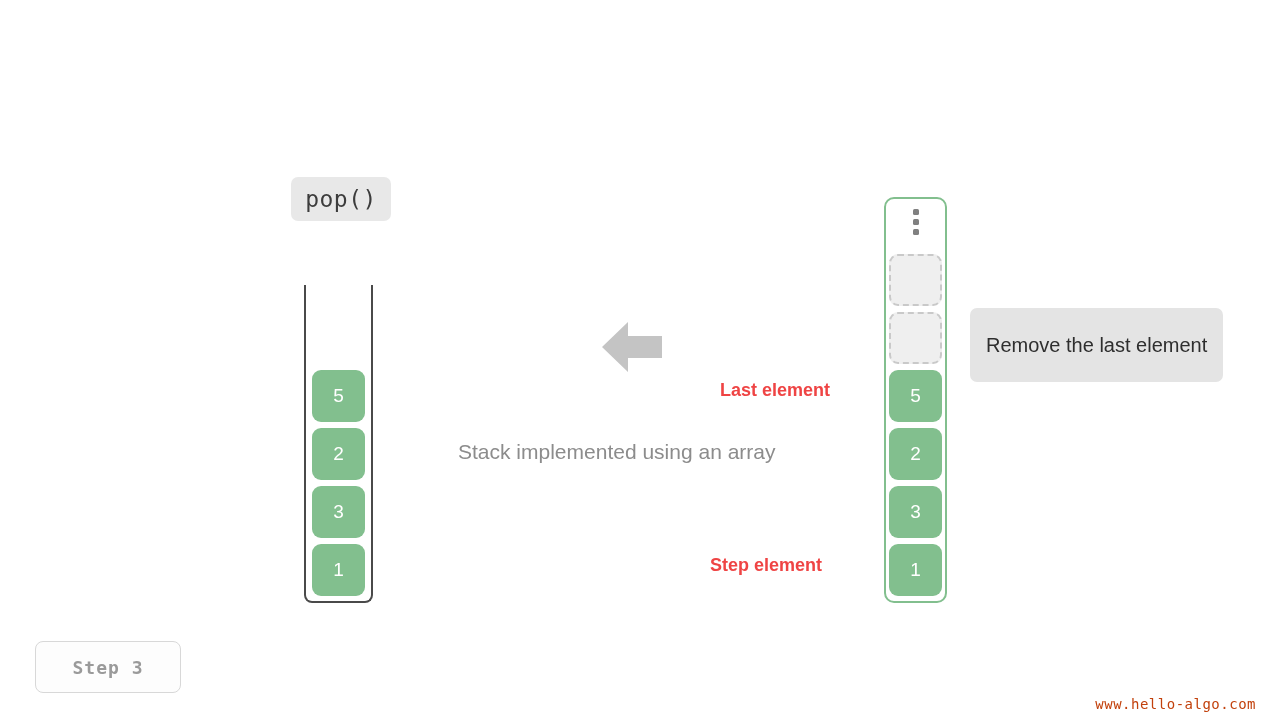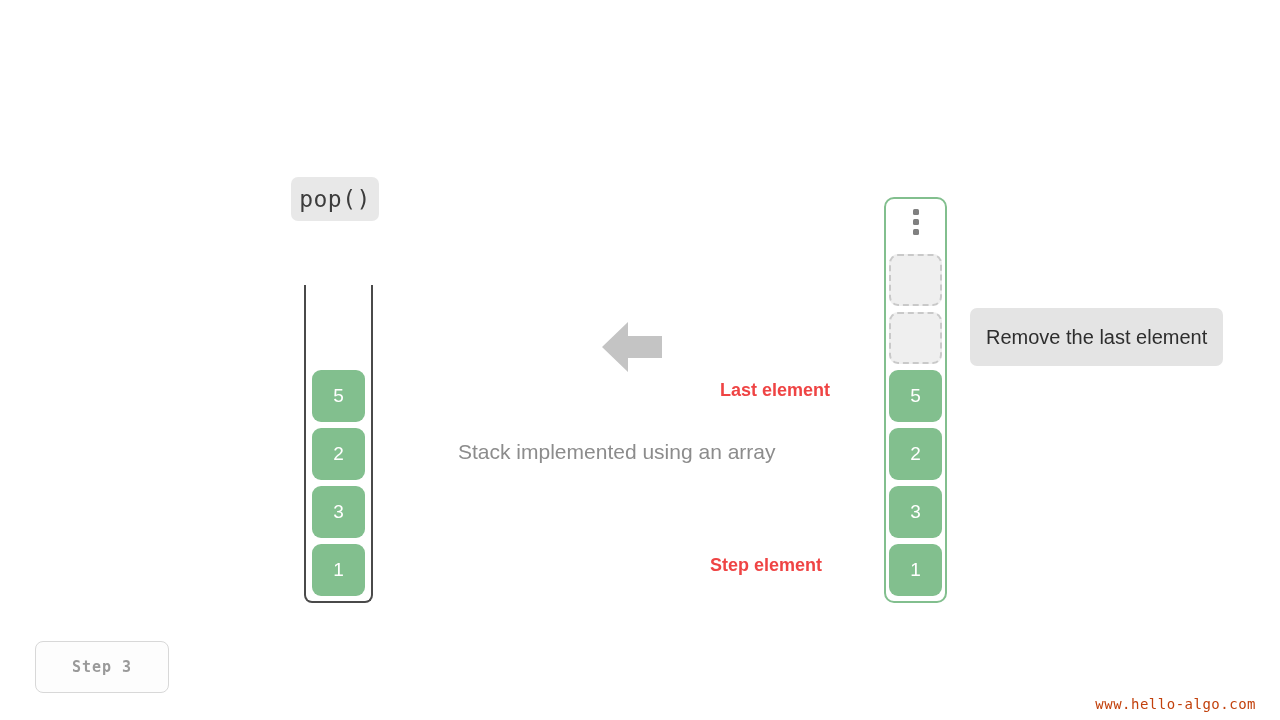--- a/index.html
+++ b/index.html
@@ -14,21 +14,21 @@
     overflow: hidden;
     font-family: "Liberation Sans", sans-serif;
     -webkit-font-smoothing: antialiased;
   }
 
   
   .op-label {
     position: absolute;
     left: 291px;
     top: 177px;
-    width: 88px;
+    width: 100px;
     height: 44px;
     background: #e8e8e8;
     border-radius: 7px;
     display: flex;
     align-items: center;
     justify-content: center;
     font-family: "DejaVu Sans Mono", "Liberation Mono", monospace;
     font-size: 23px;
     color: #3c3c3c;
     letter-spacing: 0.5px;
@@ -147,46 +147,46 @@
     font-size: 21px;
     color: #8c8c8c;
     white-space: nowrap;
   }
 
   .tooltip {
     position: absolute;
     left: 970px;
     top: 308px;
     height: 50px;
-    padding: 4px 16px;
+    padding: 12px 16px;
     background: #e4e4e4;
     border-radius: 7px;
     display: flex;
     align-items: center;
     font-size: 20px;
     color: #2e2e2e;
     white-space: nowrap;
   }
 
   
   .step-badge {
     position: absolute;
     left: 35px;
     top: 641px;
-    width: 134px;
+    width: 146px;
     height: 52px;
     background: #fdfdfd;
     border: 1px solid #d8d8d8;
     border-radius: 8px;
     display: flex;
     align-items: center;
     justify-content: center;
     box-sizing: border-box;
     font-family: "DejaVu Sans Mono", "Liberation Mono", monospace;
-    font-size: 15px;
+    font-size: 18px;
     font-weight: bold;
     color: #9a9a9a;
     letter-spacing: 1px;
   }
 
   
   .watermark {
     position: absolute;
     right: 24px;
     bottom: 8px;

